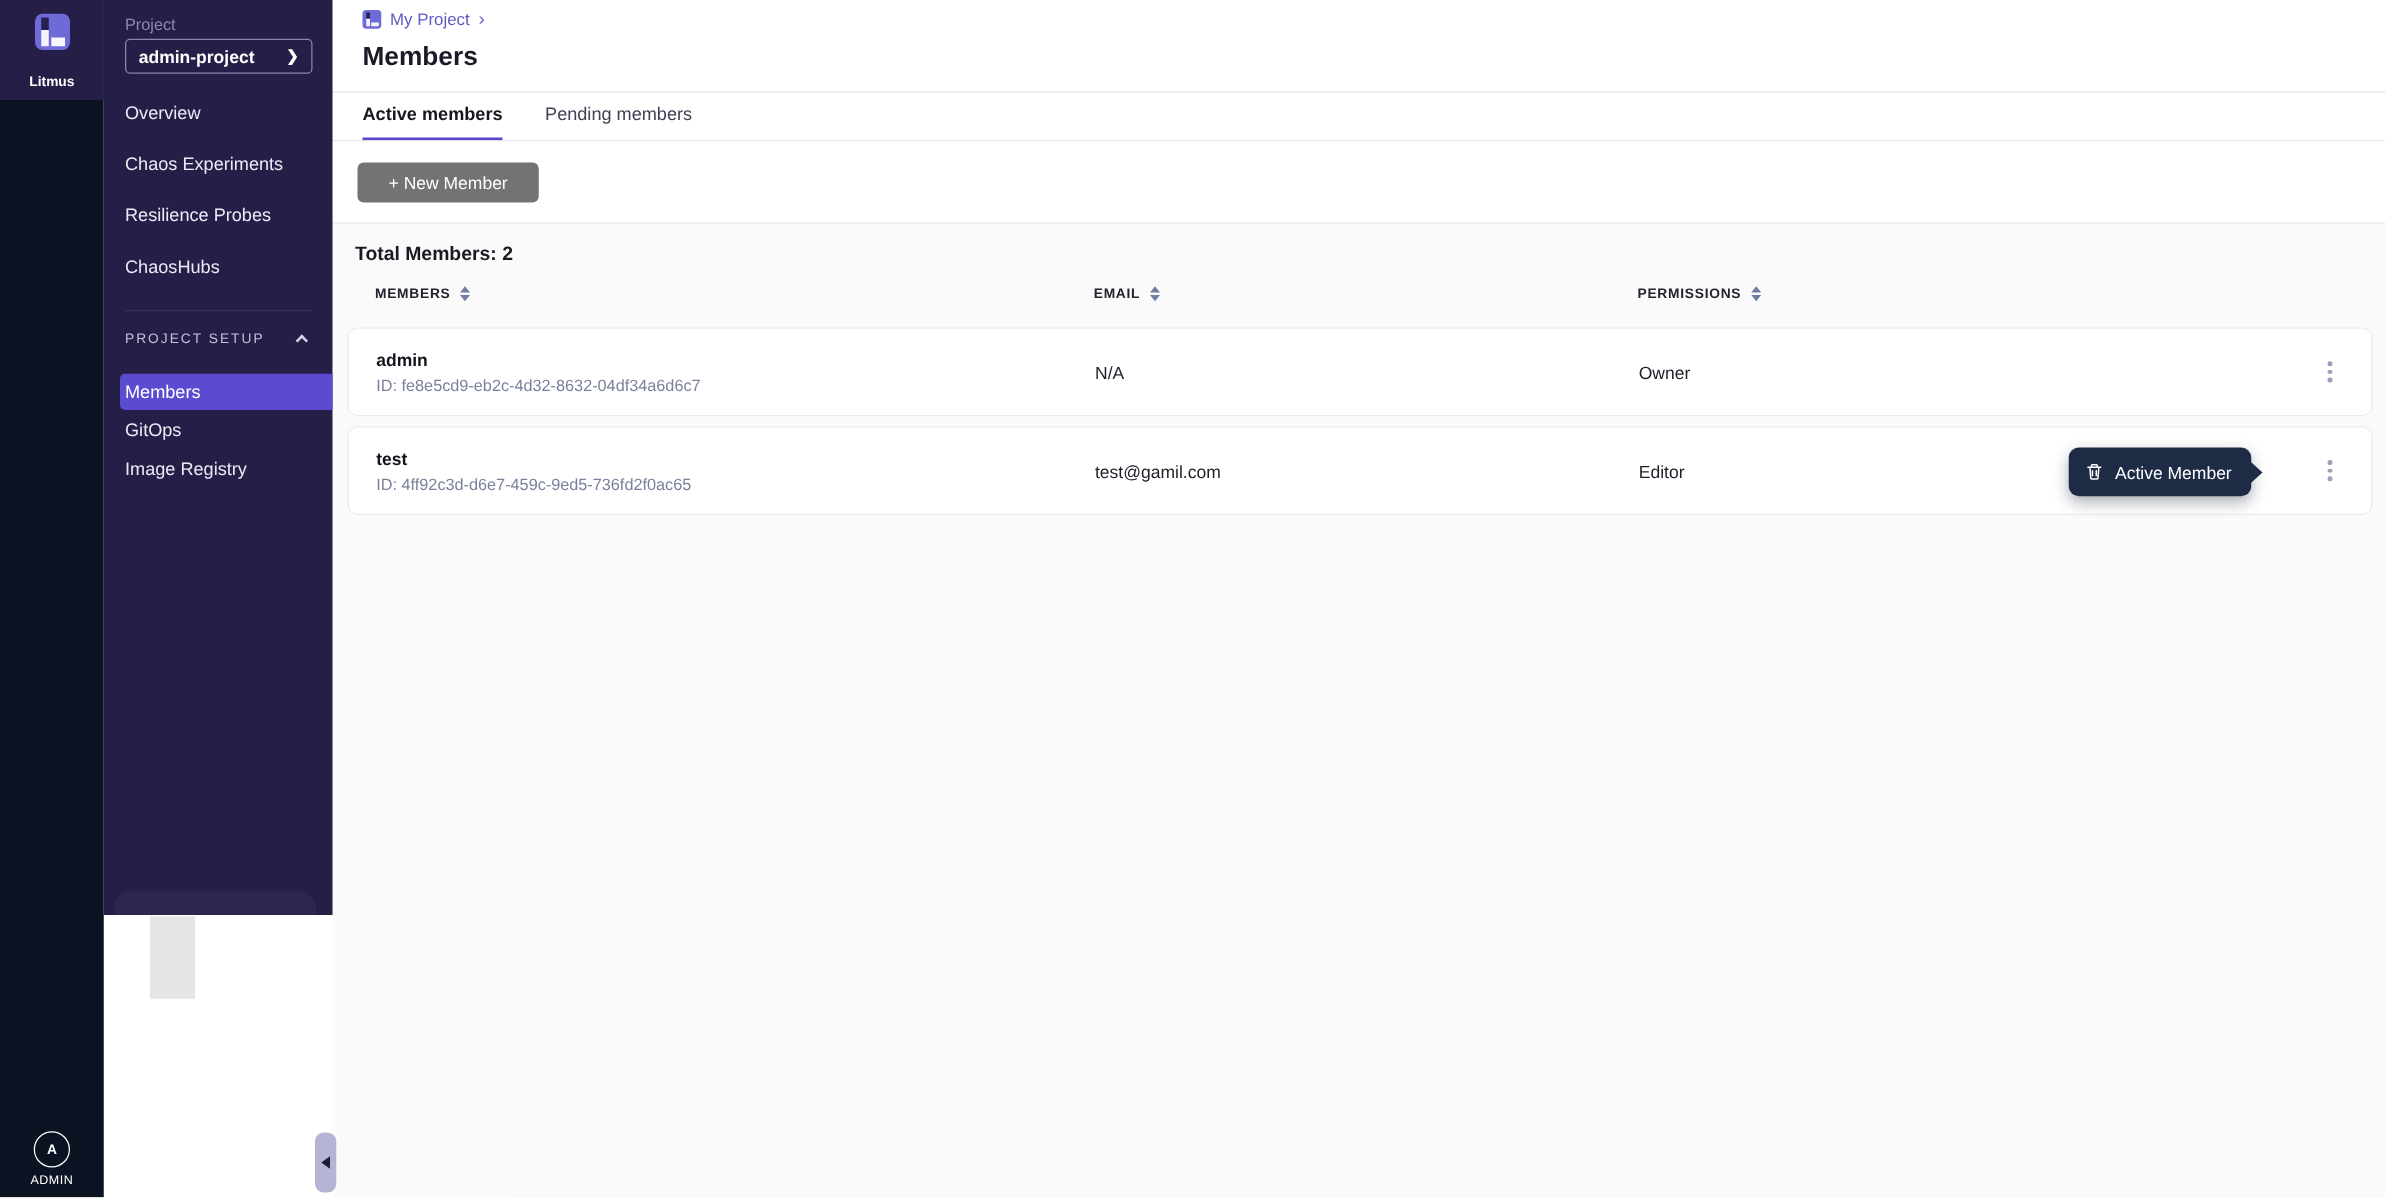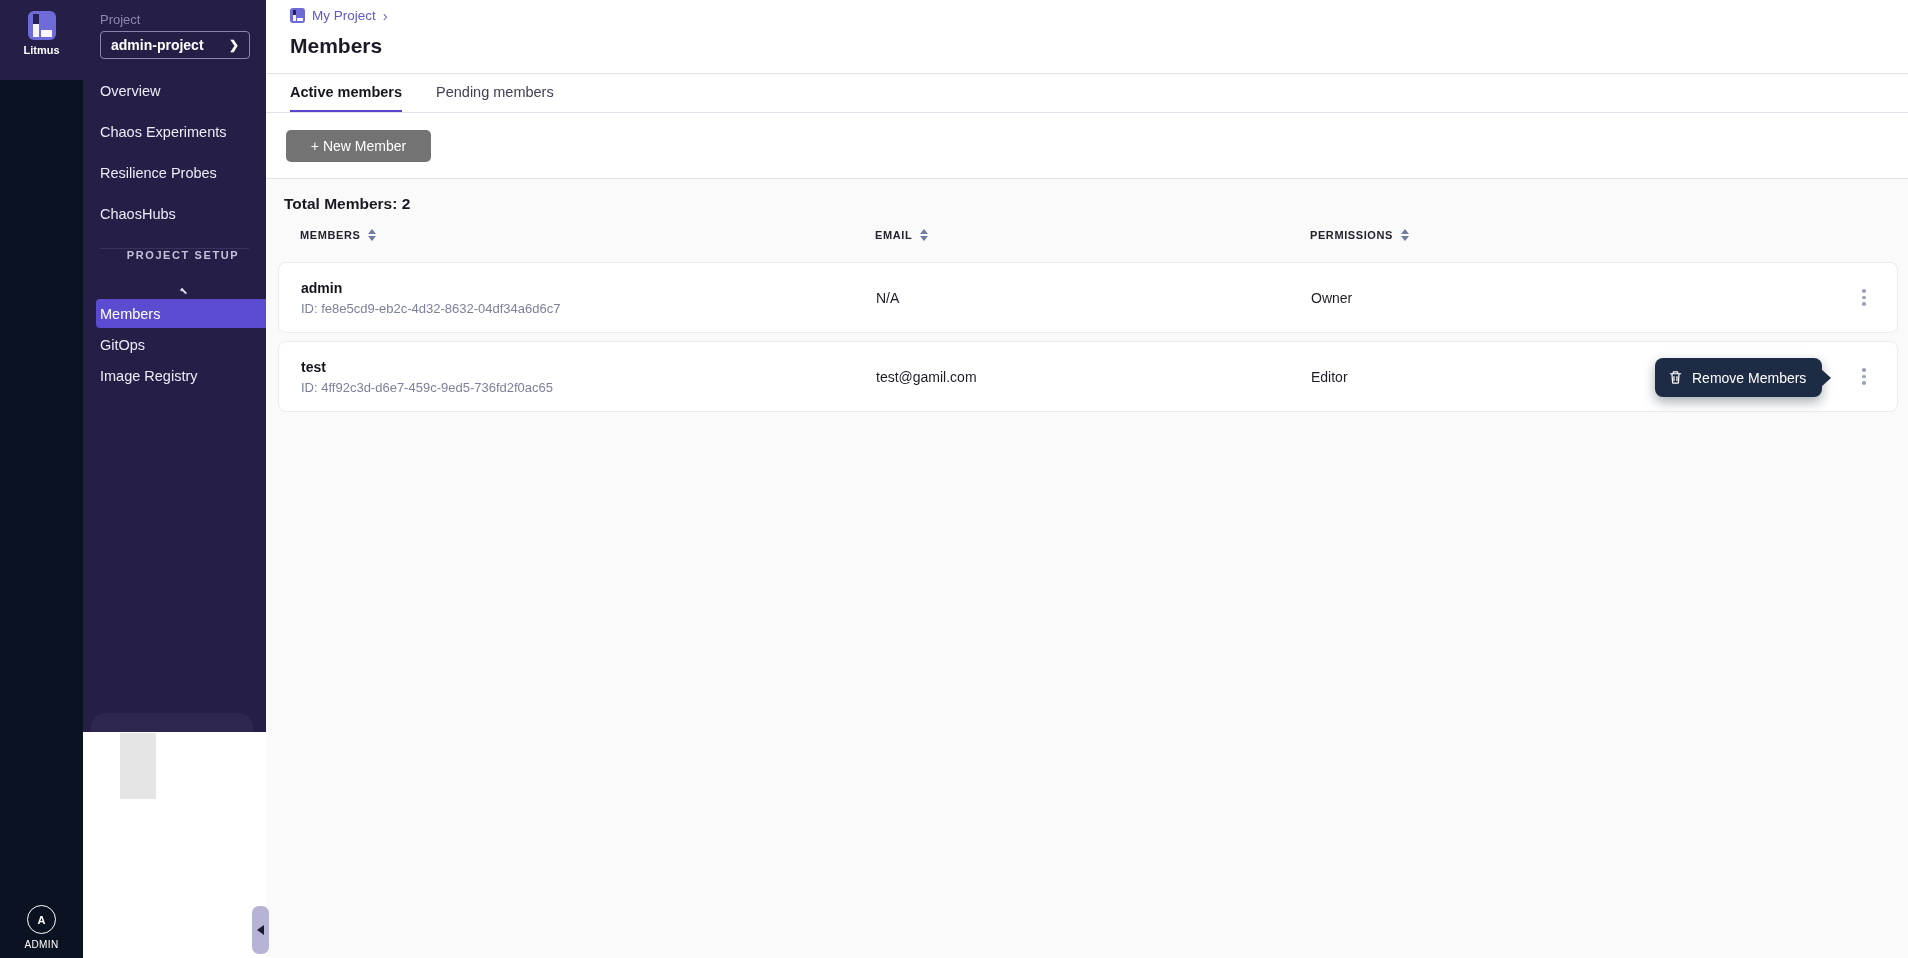--- a/index.html
+++ b/index.html
@@ -10,39 +10,39 @@
   
   .rail { position:absolute; left:0; top:0; width:83px; height:958px; background:#0b1322; z-index:5; }
   .rail-logo-block { position:absolute; left:0; top:0; width:83px; height:80px; background:#251f48;
     display:flex; flex-direction:column; align-items:center; }
   .litmus-logo { position:relative; background:#6e6ad8; }
   .litmus-logo .lg-dot,.litmus-logo .lg-stem,.litmus-logo .lg-foot { position:absolute; }
   .lg-dot  { left:19%; top:10%; width:23%; height:34%; background:#262150; }
   .lg-stem { left:19%; top:46%; width:23%; height:42%; background:rgba(255,255,255,.92); }
   .lg-foot { left:47%; top:66%; width:39%; height:22%; background:rgba(255,255,255,.95); }
   .rail-logo { width:28px; height:29px; border-radius:6px; margin-top:11px; }
-  .rail-logo-text { margin-top:4px; font-size:11px; font-weight:700; color:#fff; }
+  .rail-logo-text { margin-top:20px; font-size:11px; font-weight:700; color:#fff; }
   .rail-user { position:absolute; left:0; bottom:8px; width:83px; display:flex; flex-direction:column; align-items:center; }
   .avatar-circle { width:29px; height:29px; border:1.6px solid #fff; border-radius:50%;
     display:flex; align-items:center; justify-content:center; color:#fff; font-size:11px; font-weight:700; }
   .rail-user-label { margin-top:5px; font-size:10px; color:#fff; letter-spacing:.4px; }
 
   
   .sidebar { position:absolute; left:83px; top:0; width:183px; height:732px; background:#251f48; z-index:6; overflow:visible; }
   .project-label { position:absolute; left:17px; top:12px; font-size:13px; color:#8d89ab; }
   .project-select { position:absolute; left:17px; top:31px; width:150px; height:28px;
     border:1px solid #8a87a8; border-radius:4px; display:flex; align-items:center; padding:0 10px;
     color:#fff; cursor:pointer; }
   .project-name { flex:1; font-size:14px; font-weight:700; color:#fff; }
   .project-chevron { font-size:12px; font-weight:700; color:#fff; }
   .nav { position:absolute; left:0; top:70px; width:183px; }
   .nav-item { height:41px; display:flex; align-items:center; padding-left:17px; font-size:14.5px; color:#eceaf6; cursor:pointer; }
   .sidebar-divider { margin:14px 17px 0 17px; height:1px; background:#39335e; }
   .section-header { height:44px; display:flex; align-items:center; padding-left:17px; gap:26px;
-    font-size:11px; font-weight:700; letter-spacing:1.6px; color:#c3c0da;flex-direction:column; }
+    font-size:11px; font-weight:400; letter-spacing:1.6px; color:#c3c0da; }
   .chevron-up { width:7px; height:7px; border-left:2px solid #d9d7ea; border-top:2px solid #d9d7ea;
     transform:rotate(45deg); margin-top:3px; }
   .setup-item { height:29px; margin:0 0 2px 13px; display:flex; align-items:center; padding-left:4px;
     font-size:14.5px; color:#eceaf6; cursor:pointer; border-radius:4px 0 0 4px; }
   .setup-item.active { background:#5a4bd0; color:#fff; font-weight:500; margin-top:6px; }
   .watermark { position:absolute; left:8px; top:713px; width:162px; height:200px; border-radius:14px;
     background:rgba(255,255,255,.04); }
   .watermark .wm-dot  { position:absolute; left:18%; top:10%; width:22%; height:33%; background:rgba(0,0,0,.10); }
   .watermark .wm-stem { position:absolute; left:18%; top:45%; width:22%; height:43%; background:rgba(255,255,255,.07); }
   .watermark .wm-foot { position:absolute; left:46%; top:67%; width:40%; height:21%; background:rgba(255,255,255,.07); }
@@ -250,18 +250,18 @@
             <i></i>
             <i></i>
           </div>
       </div>
 
       <div class="popup">
         <svg width="15" height="15" viewBox="0 0 16 16">
           <path d="M2.5 4h11M5.5 4V2.9c0-.5.3-.9.8-.9h3.4c.5 0 .8.4.8.9V4M4.2 4l.7 9.2c0 .5.4.8.8.8h4.6c.4 0 .8-.3.8-.8L11.8 4" fill="none" stroke="#ffffff" stroke-width="1.3" stroke-linecap="round" stroke-linejoin="round"></path>
           <path d="M6.4 7v4.2M9.6 7v4.2" stroke="#ffffff" stroke-width="1.3" stroke-linecap="round"></path>
         </svg>
-        <span class="popup-label">Remove Members</span>
+        <span class="popup-label">Active Member</span>
         <span class="popup-arrow"></span>
       </div>
     </div>
   </div>
 </div>
 
 </body></html>

